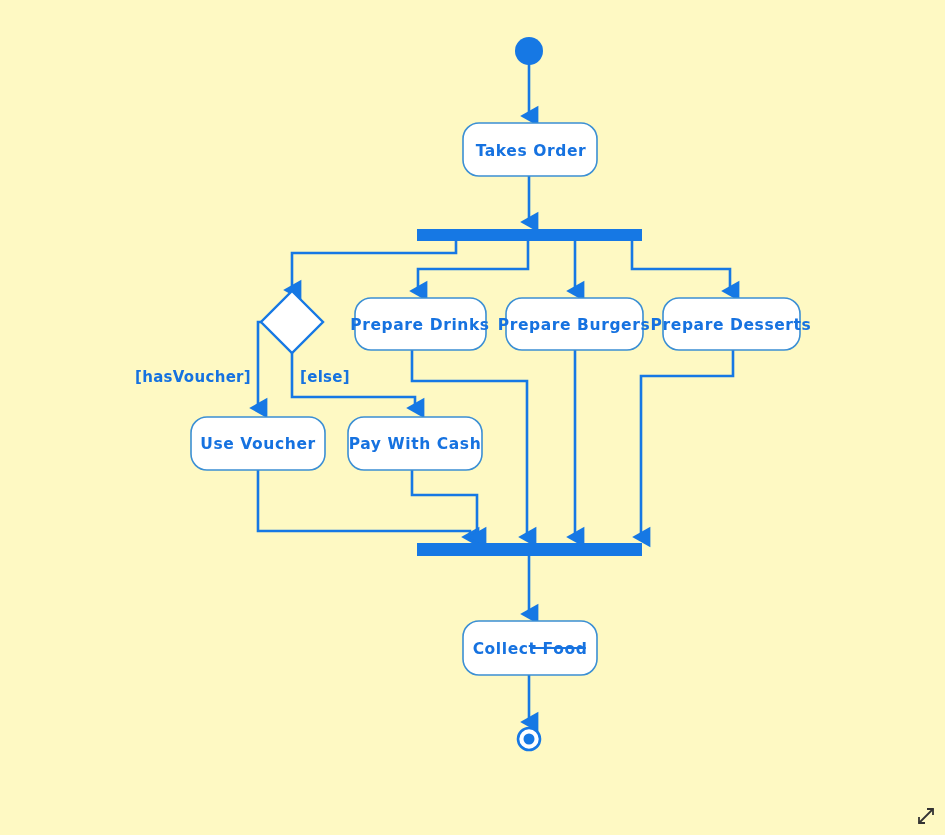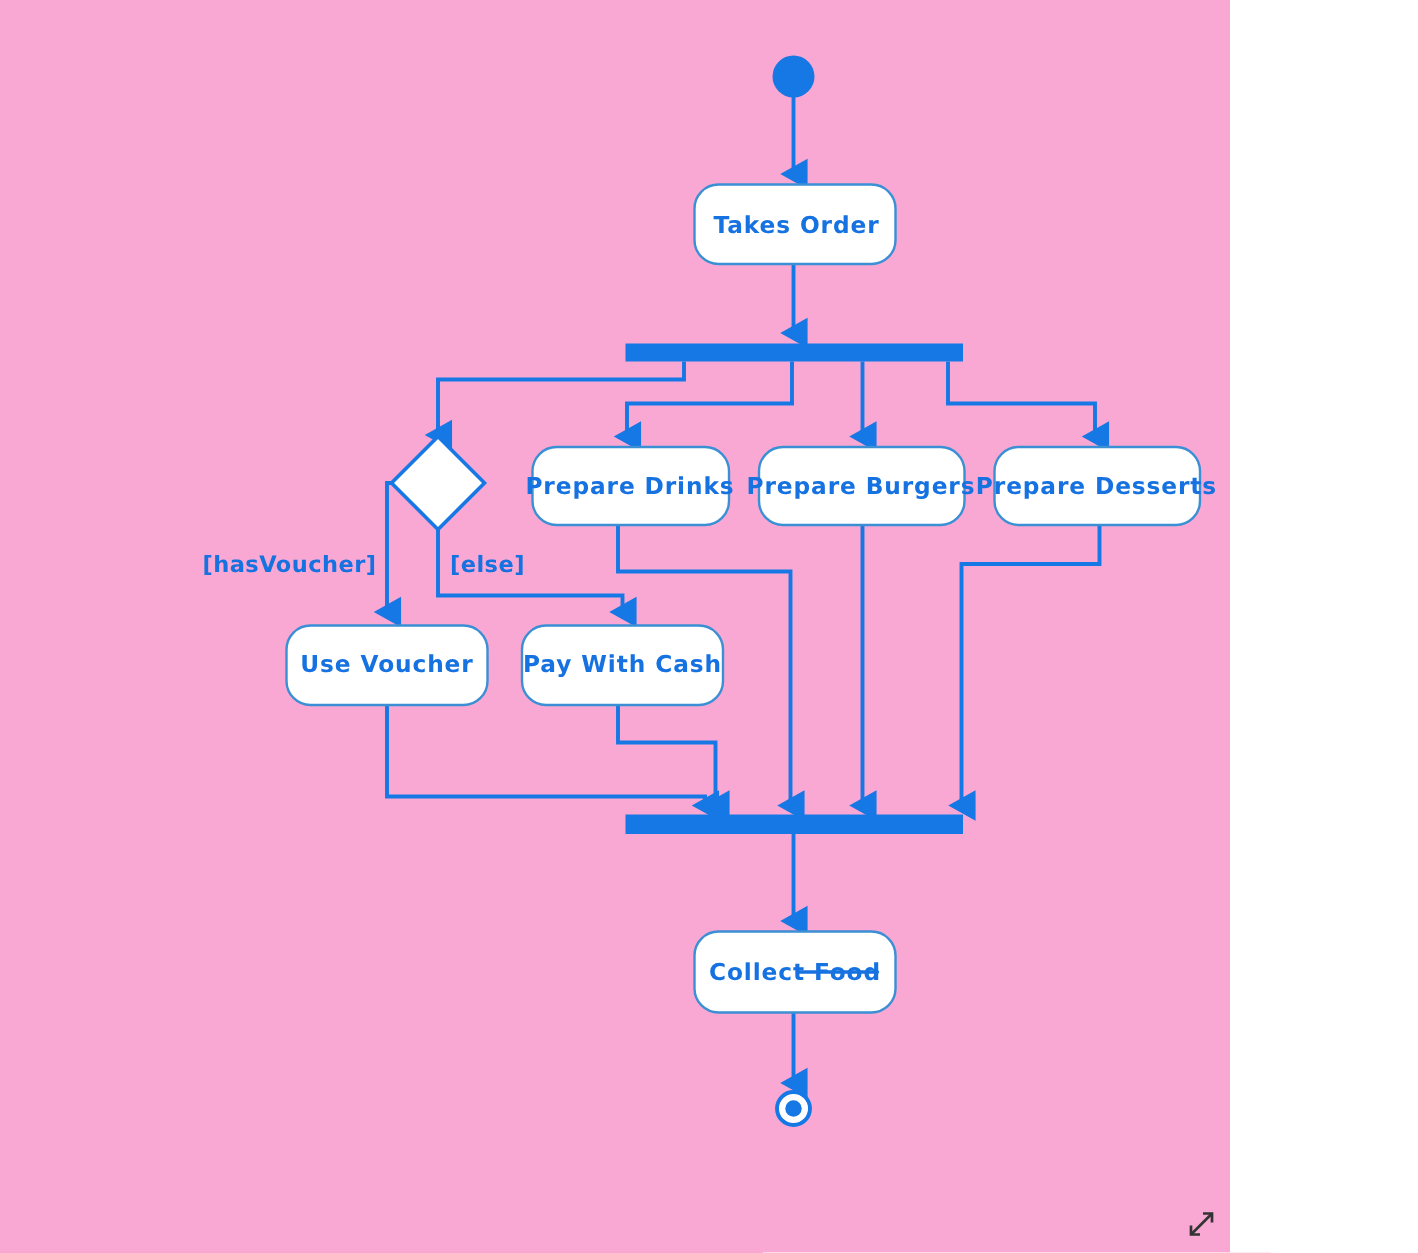--- a/index.html
+++ b/index.html
@@ -5,23 +5,23 @@
   html, body {
     margin: 0;
     padding: 0;
     background: #ffffff;
   }
   body {
     font-family: "DejaVu Sans", sans-serif;
   }
   #canvas {
     position: relative;
-    width: 820px;
+    width: 945px;
     height: 835px;
-    background: #f9a8d4;
+    background: #fef9c3;
     overflow: hidden;
   }
   #diagram-svg {
     position: absolute;
     left: 0;
     top: 0;
     width: 945px;
     height: 835px;
   }
   .node-label {

